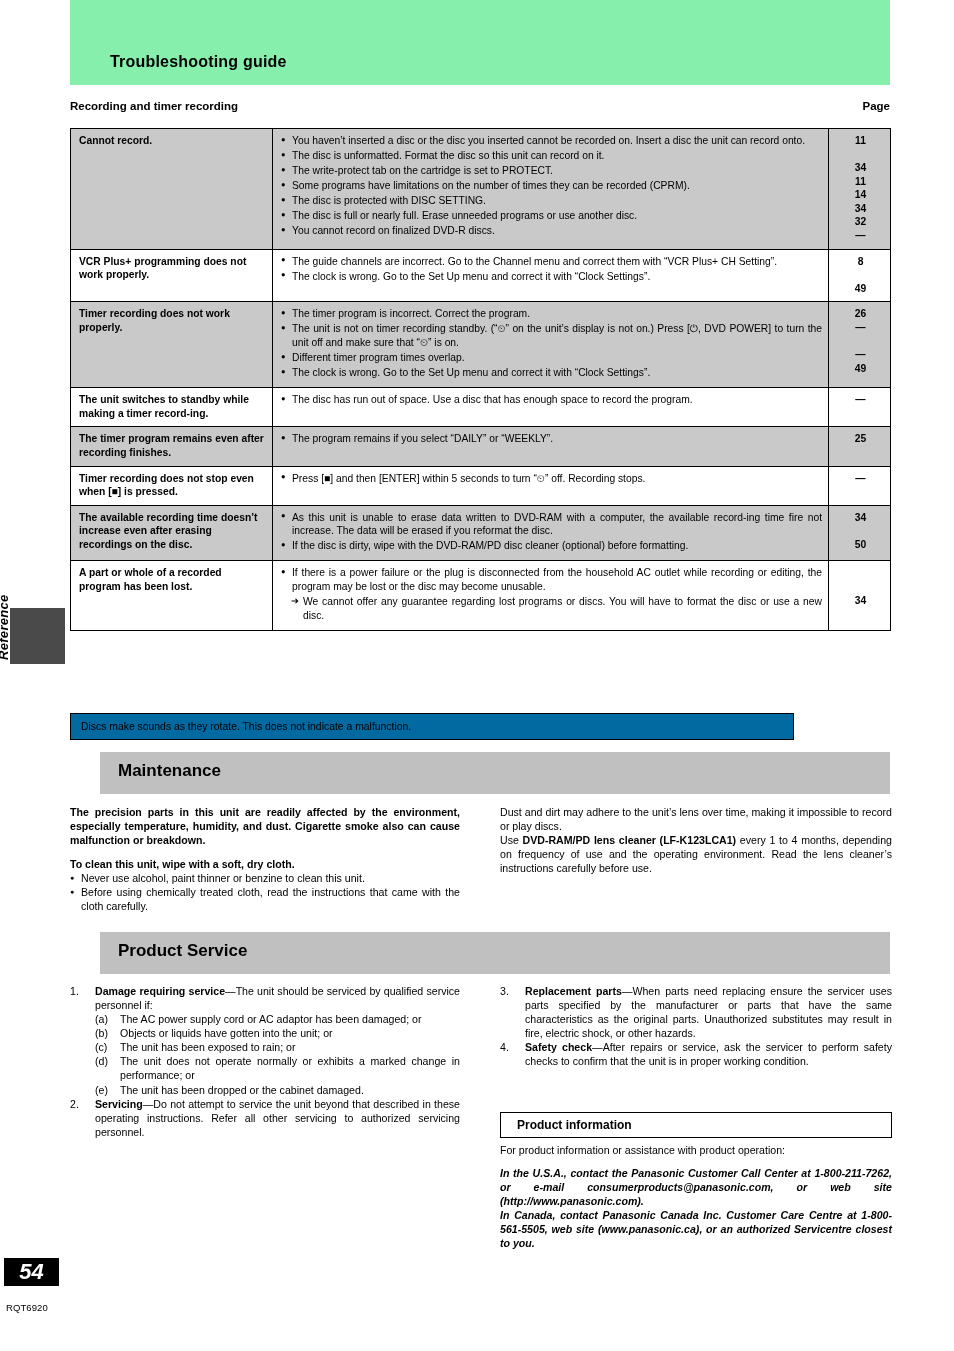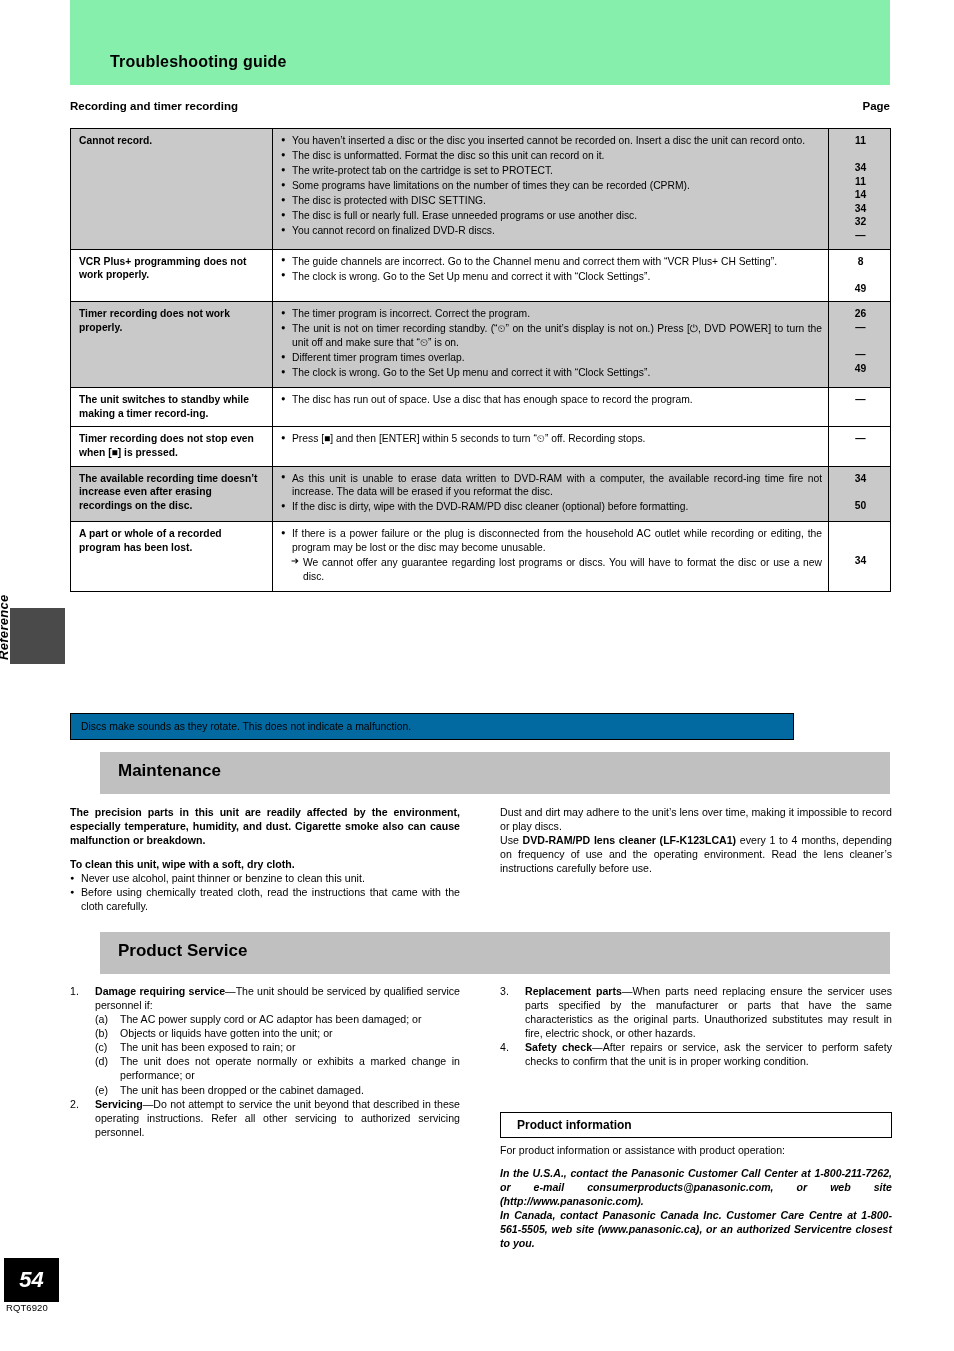--- a/index.html
+++ b/index.html
@@ -113,21 +113,21 @@
     background:#4a4a4a;
   }
   .side-label{
     position:absolute; left:-4px; top:660px; width:120px;
     transform: rotate(-90deg); transform-origin: left top;
     font-size:13px; font-weight:bold; font-style:italic;
     letter-spacing:.3px;
     text-align:left;
   }
   .pagenum{
-    position:absolute; left:4px; top:1258px; width:55px; height:44px;
+    position:absolute; left:4px; top:1258px; width:55px; height:28px;
     background:#000; color:#fff;
     font-size:22px; font-weight:bold; font-style:italic;
     display:flex; align-items:center; justify-content:center;
   }
   .rqt{
     position:absolute; left:6px; top:1302px; width:60px;
     font-size:9.5px; text-align:left; letter-spacing:.1px;
   }
 </style>
 </head>
@@ -204,20 +204,31 @@
         <td class="sym">The unit switches to standby while making a timer record-ing.</td>
         <td class="sol">
           <ul class="bl">
             <li>The disc has run out of space. Use a disc that has enough space to record the program.</li>
           </ul>
         </td>
         <td class="pg">
           <span class="pgline">—</span>
         </td>
       </tr>
+      <tr class="shade">
+        <td class="sym">The timer program remains even after recording finishes.</td>
+        <td class="sol">
+          <ul class="bl">
+            <li>The program remains if you select “DAILY” or “WEEKLY”.</li>
+          </ul>
+        </td>
+        <td class="pg">
+          <span class="pgline">25</span>
+        </td>
+      </tr>
       <tr class="plain">
         <td class="sym">Timer recording does not stop even when [■] is pressed.</td>
         <td class="sol">
           <ul class="bl">
             <li>Press [■] and then [ENTER] within 5 seconds to turn “⏲” off. Recording stops.</li>
           </ul>
         </td>
         <td class="pg">
           <span class="pgline">—</span>
         </td>

